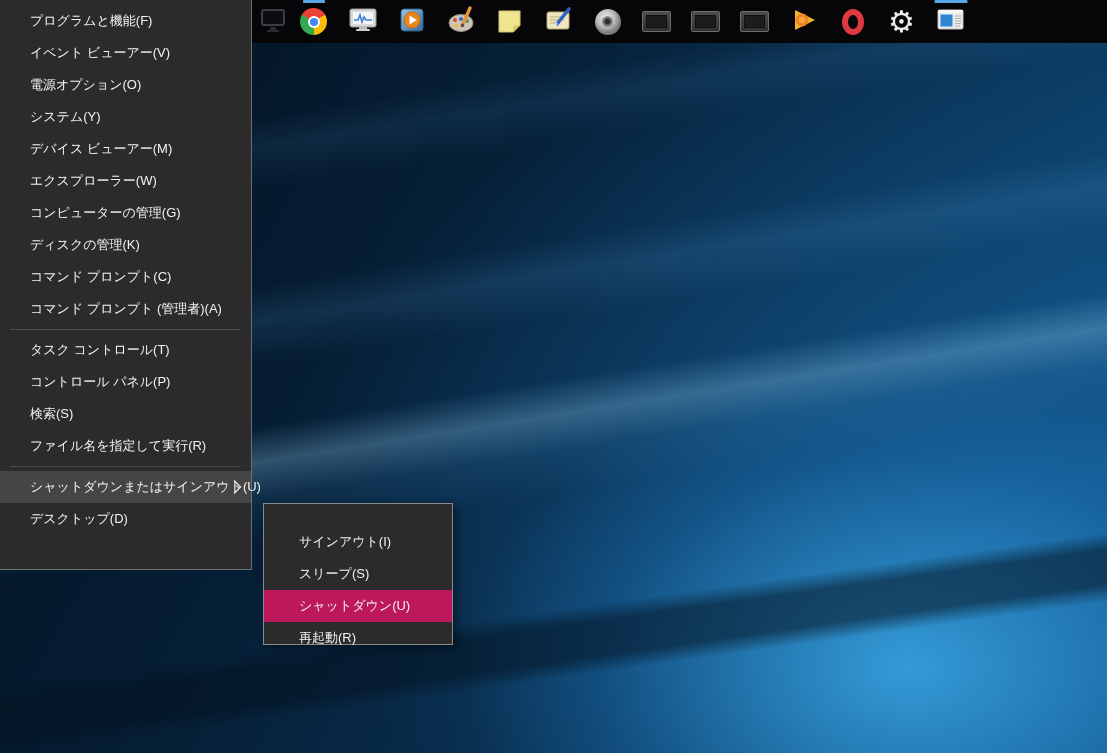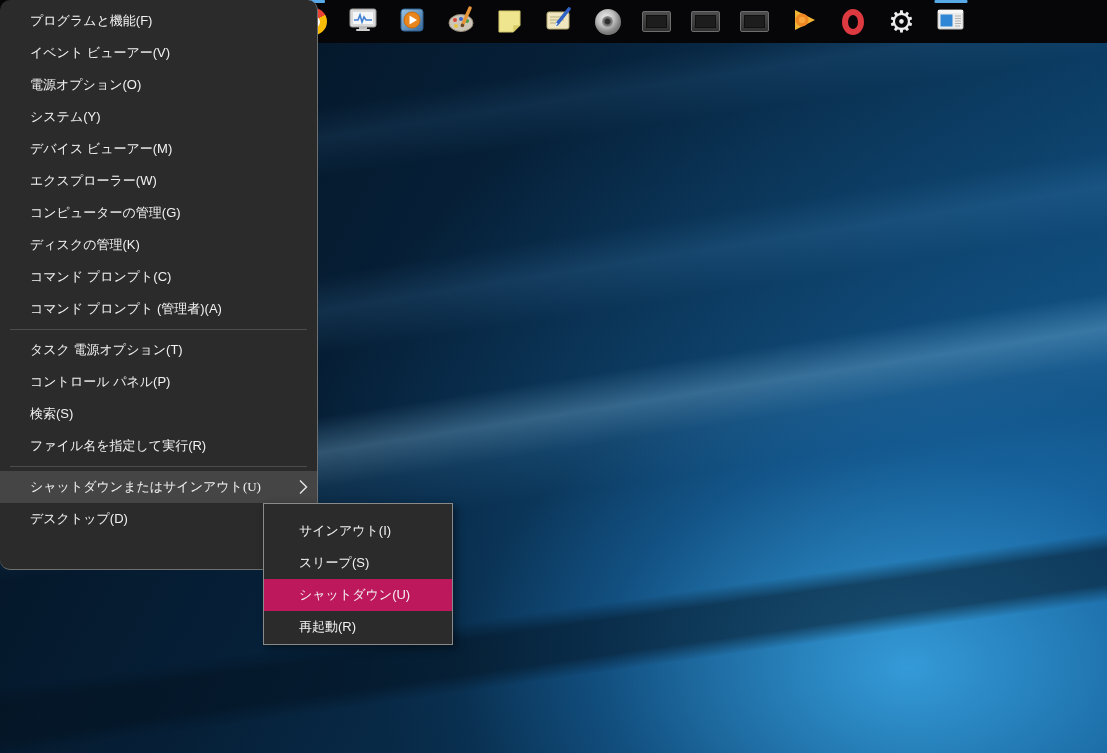--- a/index.html
+++ b/index.html
@@ -49,31 +49,31 @@
   
   .opera{width:22px;height:26px;border-radius:50%;border:6px solid #dd3940;box-sizing:border-box;background:transparent;}
 
   
   .gear{font-family:"DejaVu Sans",sans-serif;font-size:30px;line-height:30px;color:#ececec;}
 
   
   .edge-monitor{position:absolute;left:260px;top:7px;z-index:3;}
 
   
-  .winx{position:absolute;left:0;top:0;width:318px;height:570px;background:#2b2b2b;z-index:10;
+  .winx{position:absolute;left:0;top:0;width:252px;height:570px;background:#2b2b2b;z-index:10;
     border-right:1px solid #6f6f6f;border-bottom:1px solid #6f6f6f;box-sizing:border-box;padding-top:5px;
-    color:#f2f2f2;font-size:13px;border-radius:10px;}
+    color:#f2f2f2;font-size:13px;}
   .mi{position:relative;height:32px;line-height:32px;padding-left:30px;white-space:nowrap;cursor:default;}
-  .mi.hl{background:#454545;font-family:Liberation Serif, serif;}
+  .mi.hl{background:#454545;}
   .sep{height:1px;margin:4px 10px;background:#4c4c4c;}
   .chev{position:absolute;right:9px;top:8px;width:9px;height:16px;}
 
   
   .submenu{position:absolute;left:263px;top:503px;width:190px;height:142px;background:#2b2b2b;z-index:11;
-    border:1px solid #8a8a8a;box-sizing:border-box;padding-top:11px;color:#f2f2f2;font-size:13px;
+    border:1px solid #8a8a8a;box-sizing:border-box;padding-top:22px;color:#f2f2f2;font-size:13px;
     box-shadow:3px 3px 8px rgba(0,0,0,0.45);}
   .smi{height:32px;line-height:32px;padding-left:35px;white-space:nowrap;cursor:default;}
   .smi.hl{background:#be185d;}
 </style>
 </head>
 <body>
 
 <div class="screen">
 
   <div class="wallpaper"></div>
@@ -227,21 +227,21 @@
     <div class="mi">イベント ビューアー(V)</div>
     <div class="mi">電源オプション(O)</div>
     <div class="mi">システム(Y)</div>
     <div class="mi">デバイス ビューアー(M)</div>
     <div class="mi">エクスプローラー(W)</div>
     <div class="mi">コンピューターの管理(G)</div>
     <div class="mi">ディスクの管理(K)</div>
     <div class="mi">コマンド プロンプト(C)</div>
     <div class="mi">コマンド プロンプト (管理者)(A)</div>
     <div class="sep"></div>
-    <div class="mi">タスク 電源オプション(T)</div>
+    <div class="mi">タスク コントロール(T)</div>
     <div class="mi">コントロール パネル(P)</div>
     <div class="mi">検索(S)</div>
     <div class="mi">ファイル名を指定して実行(R)</div>
     <div class="sep"></div>
     <div class="mi hl">
       <span>シャットダウンまたはサインアウト(U)</span>
       <svg class="chev" viewBox="0 0 9 16">
         <polyline points="1,1.5 7.5,8 1,14.5" fill="none" stroke="#e8e8e8" stroke-width="1.4"></polyline>
       </svg>
     </div>

